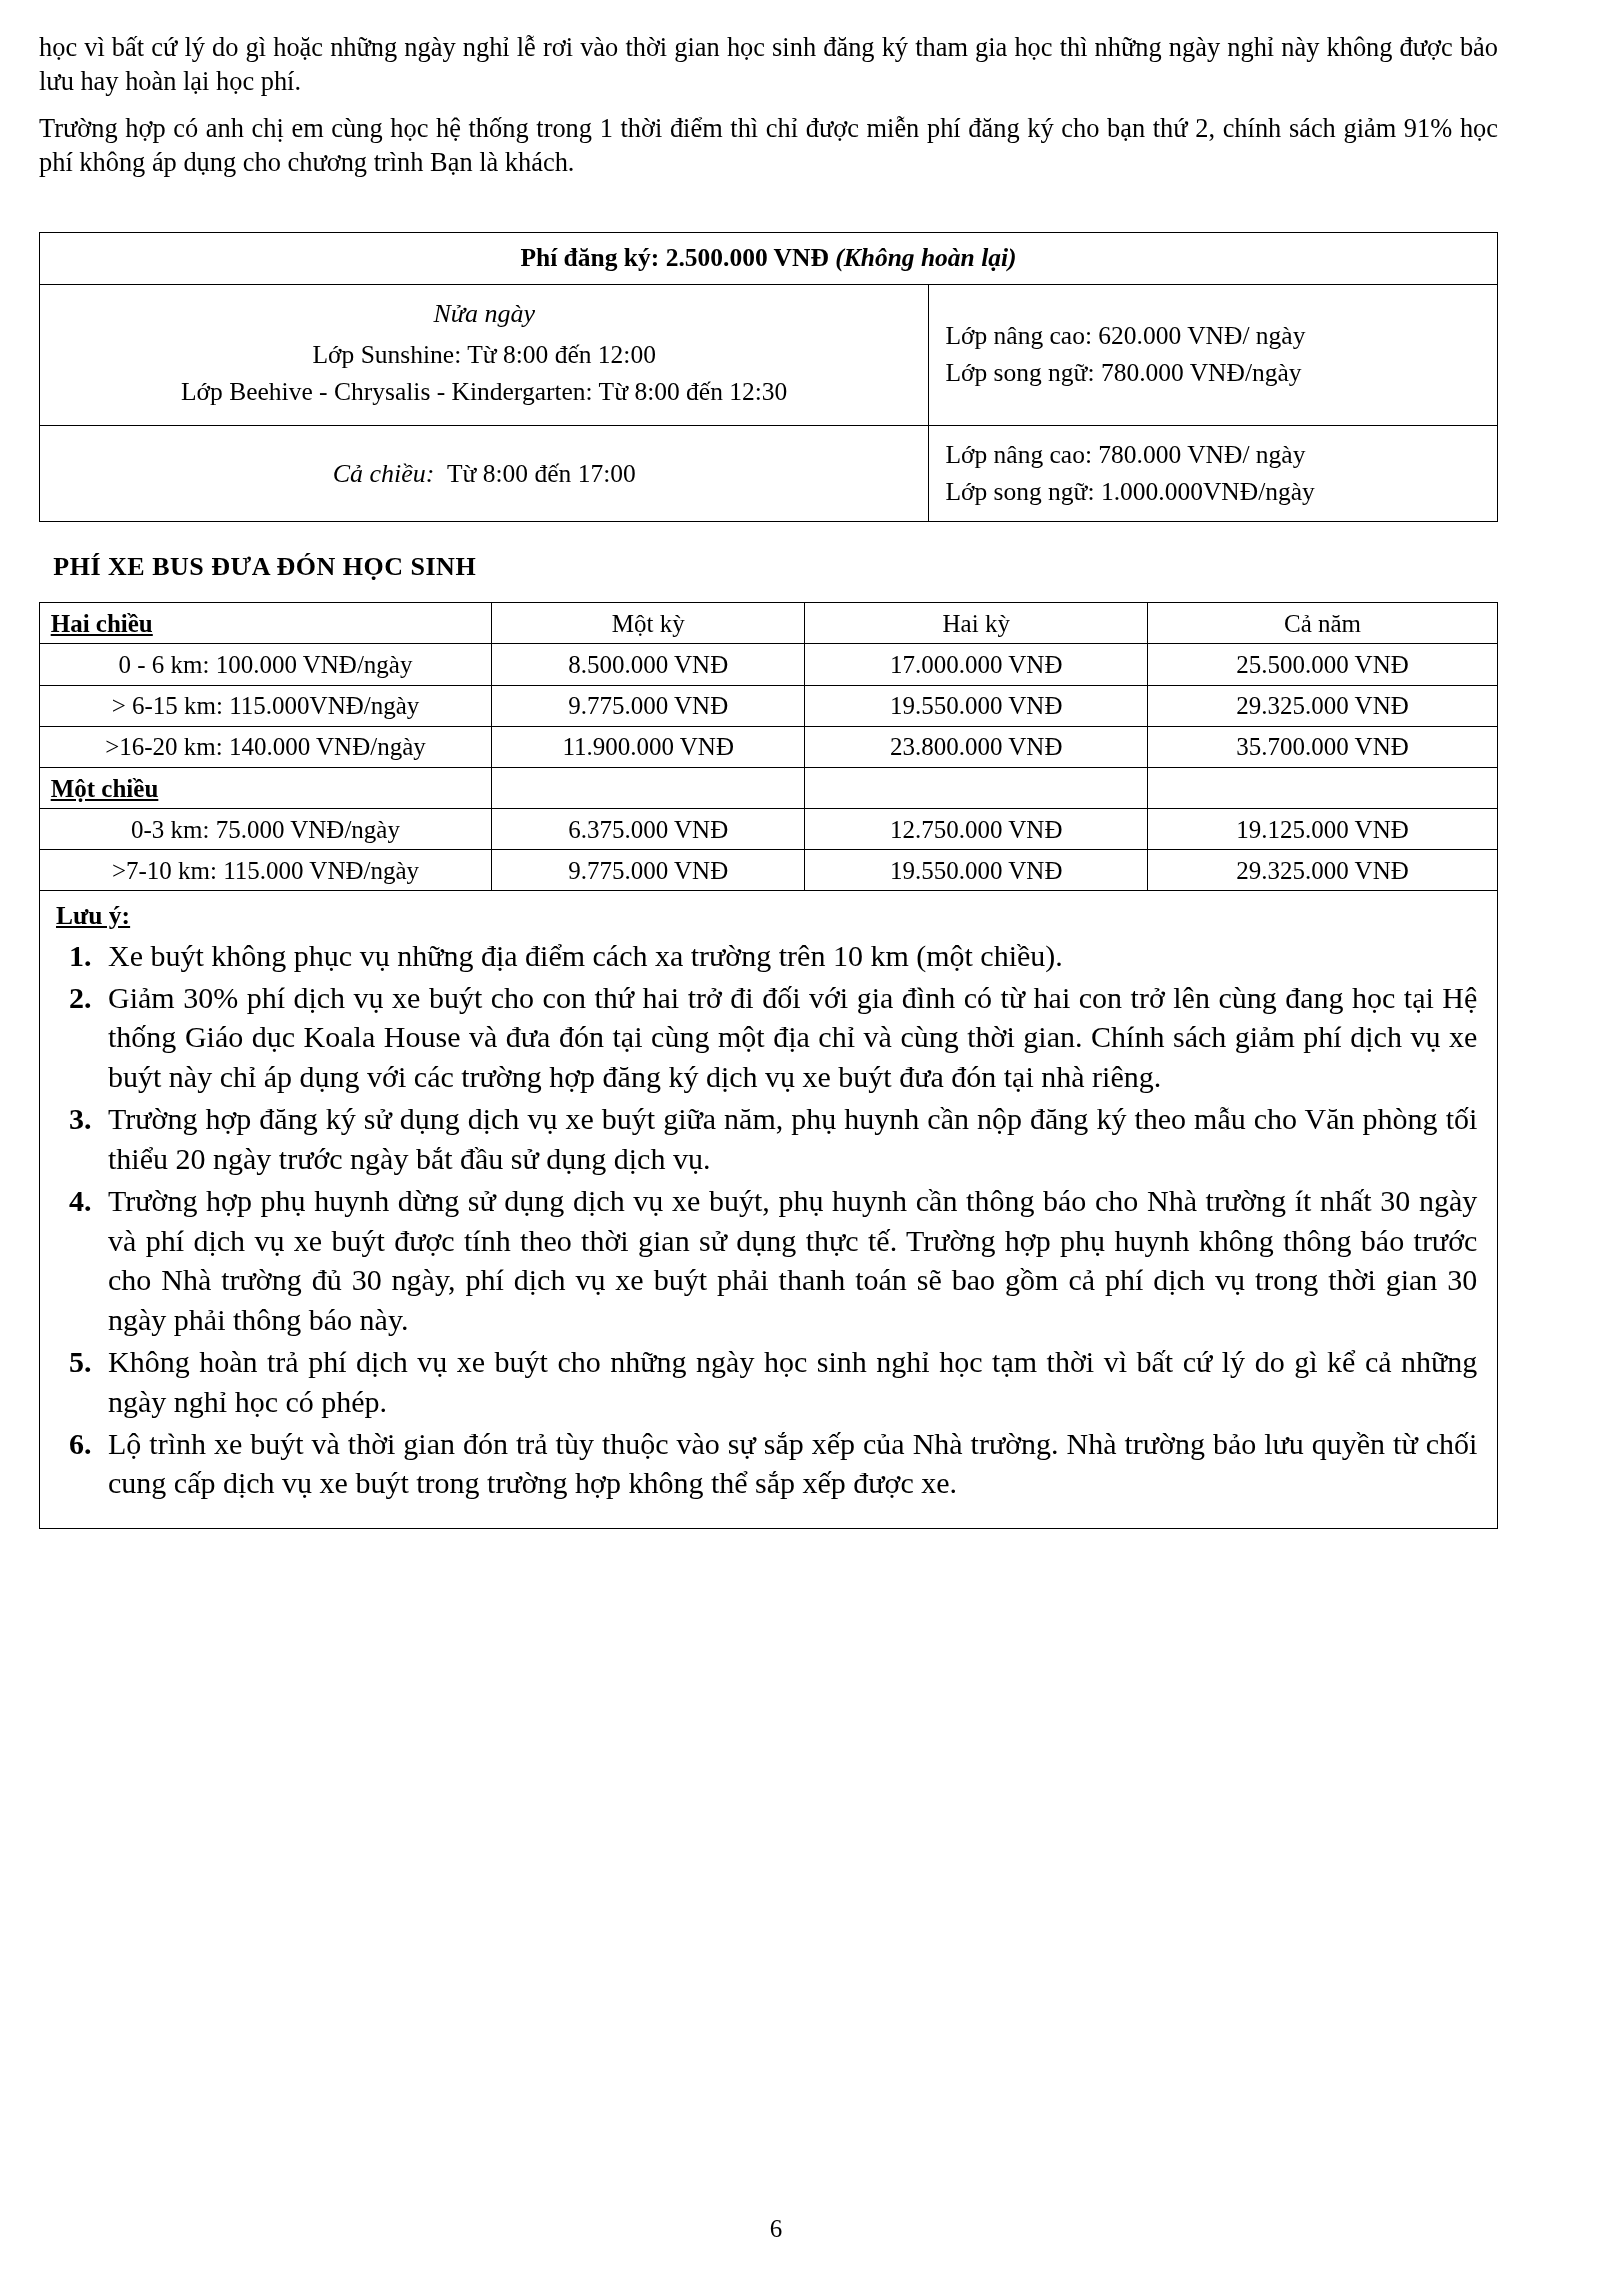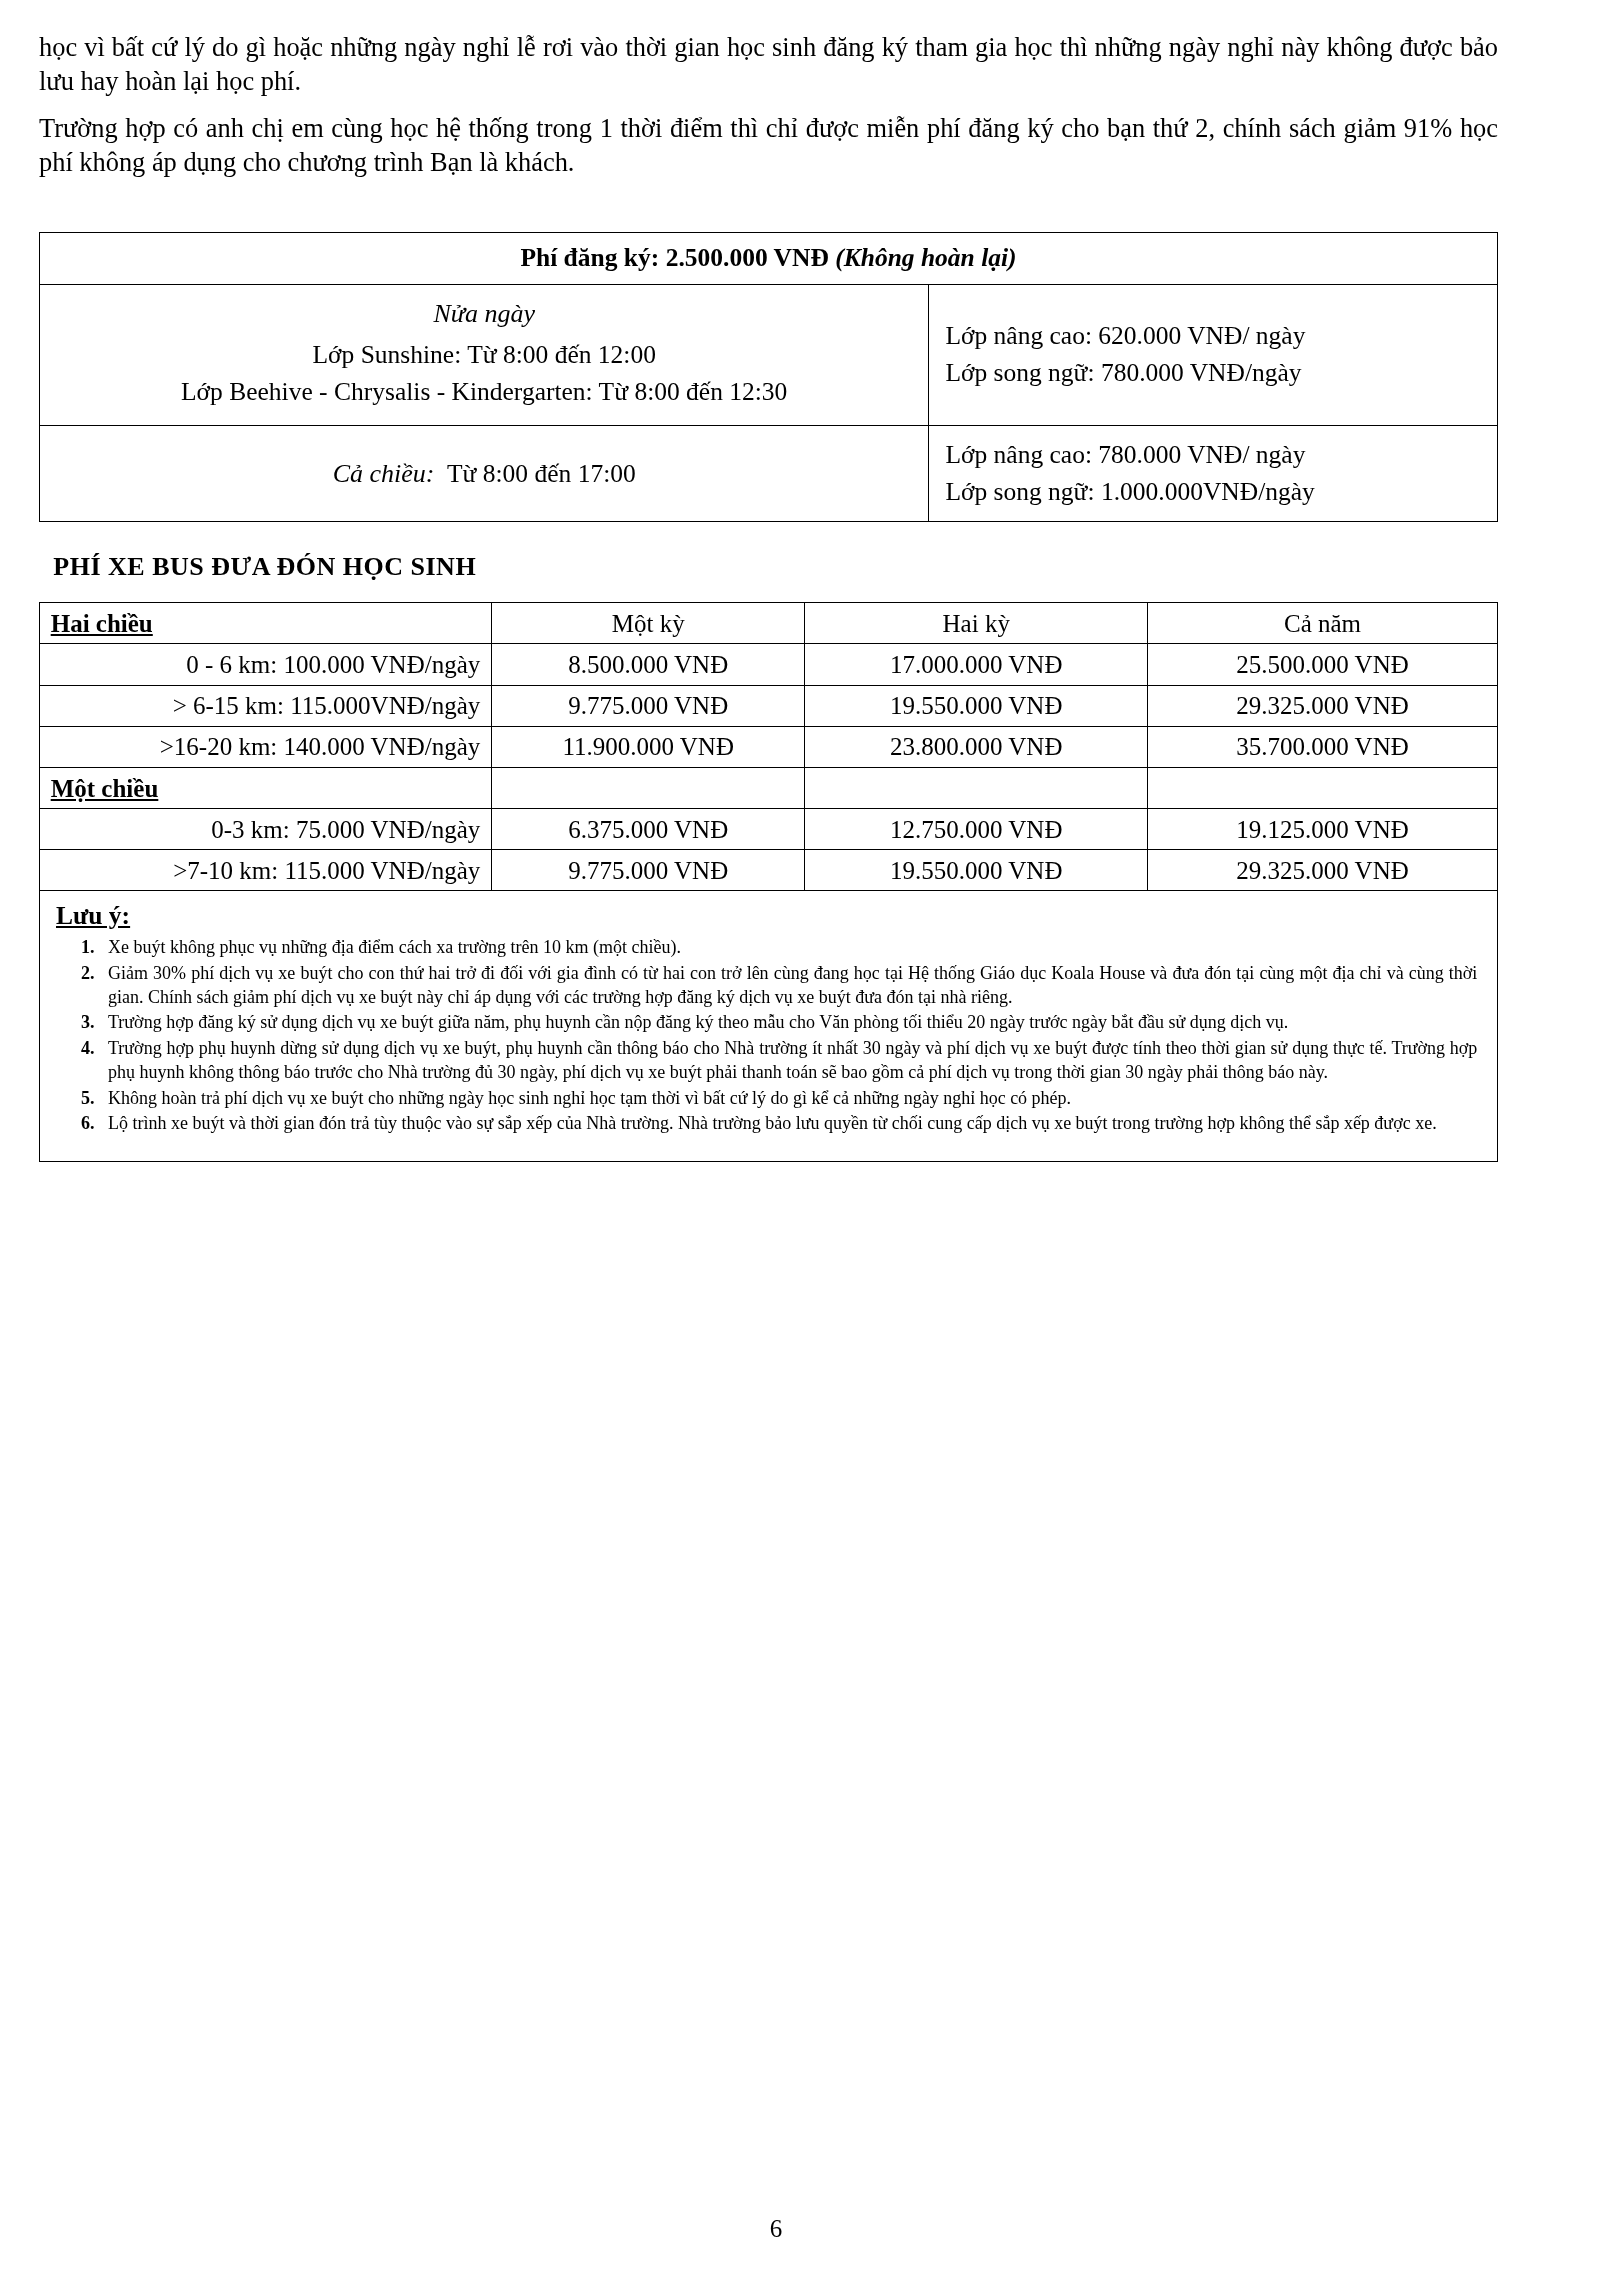--- a/index.html
+++ b/index.html
@@ -99,36 +99,36 @@
     line-height: 1.32;
     vertical-align: middle;
   }
   table.bus td.c { text-align: center; }
   table.bus td.head { font-weight: normal; text-align: center; }
   table.bus td.sub {
     font-weight: bold;
     text-decoration: underline;
     text-align: left;
   }
-  table.bus td.lbl { text-align: right; }
+  table.bus td.lbl { text-align: center; }
 
   
   .notes-cell {
     padding: 5.4px 19.7px 23px 16px !important;
   }
   .notes-title {
     font-weight: bold;
     text-decoration: underline;
     font-size: 25.5px;
     margin: 1.8px 0 3.6px 0;
   }
   ol.notes {
     margin: 0;
     padding-left: 43px;
-    font-size: 18px;
+    font-size: 30px;
     line-height: 1.33;
   }
   ol.notes li {
     margin-bottom: 1.8px;
     text-align: justify;
     padding-left: 9px;
   }
   ol.notes li::marker { font-weight: bold; }
 
   

